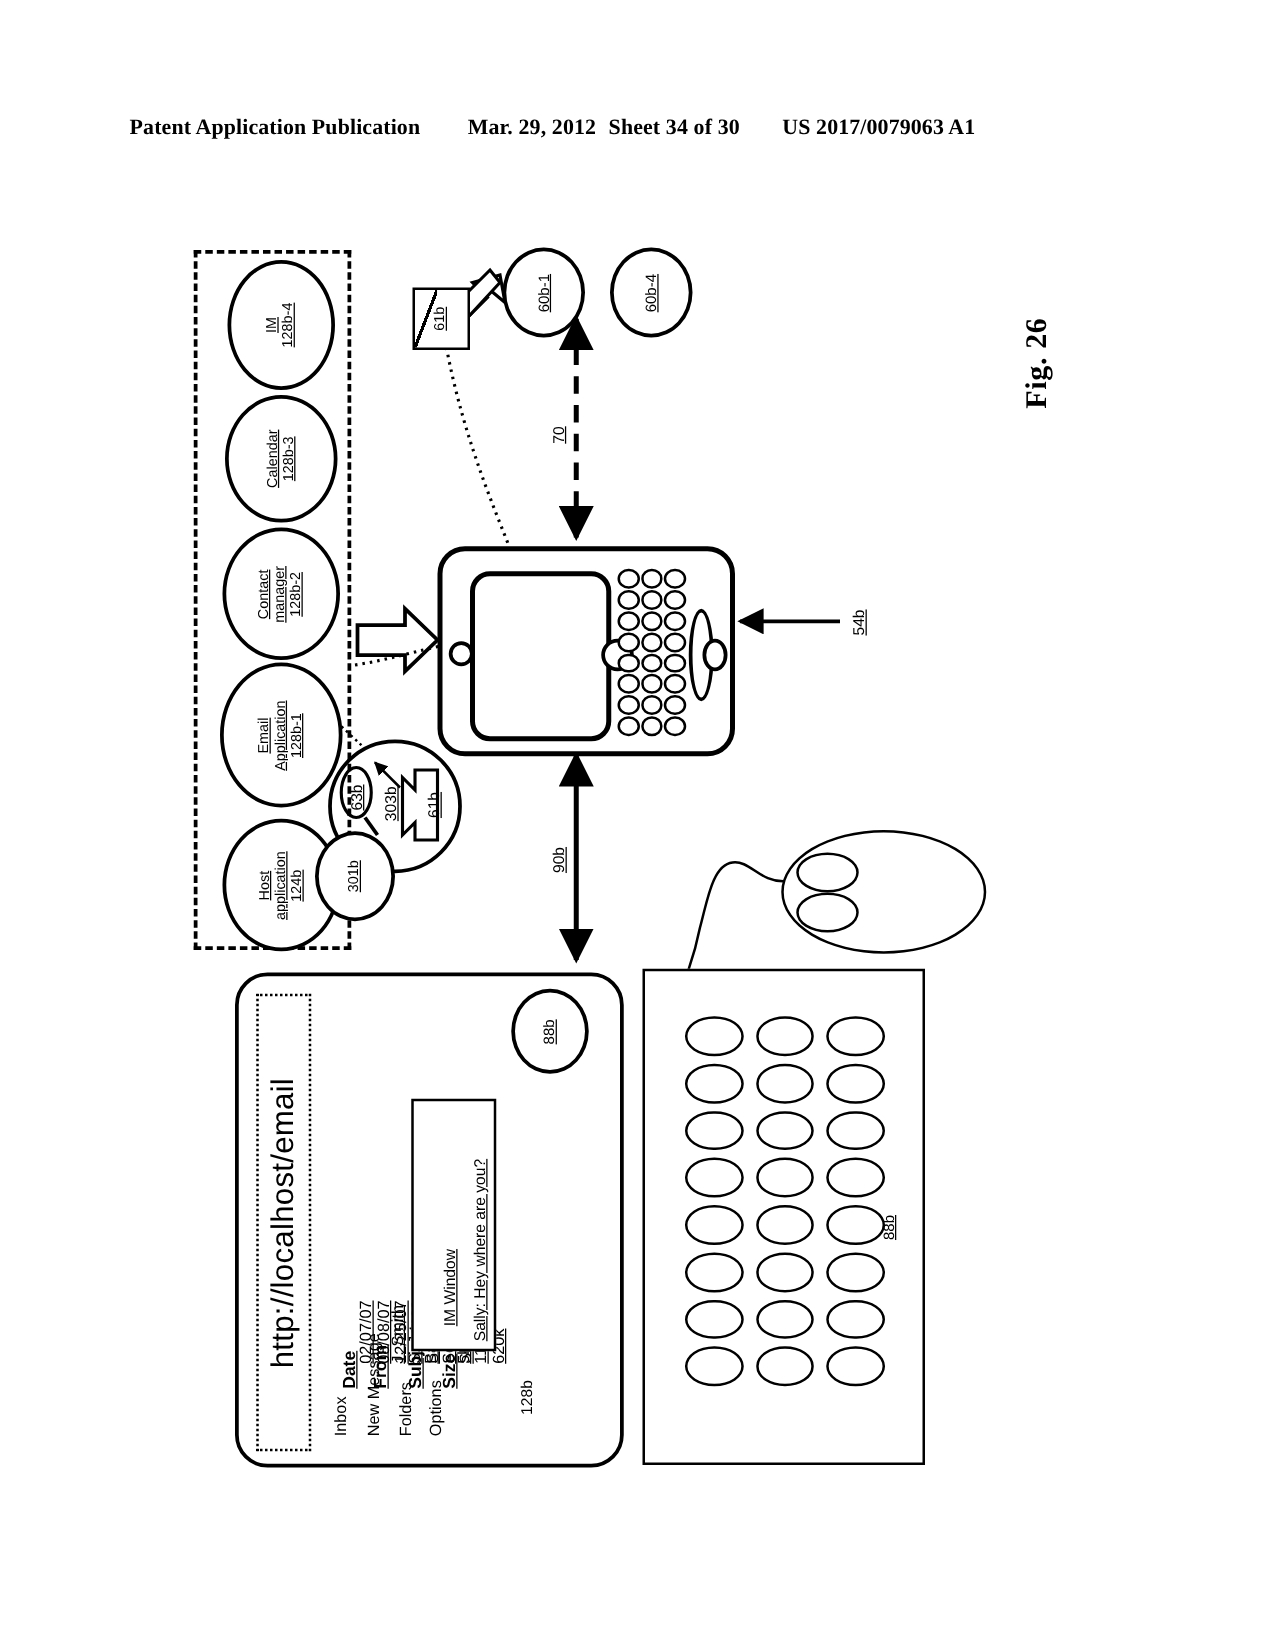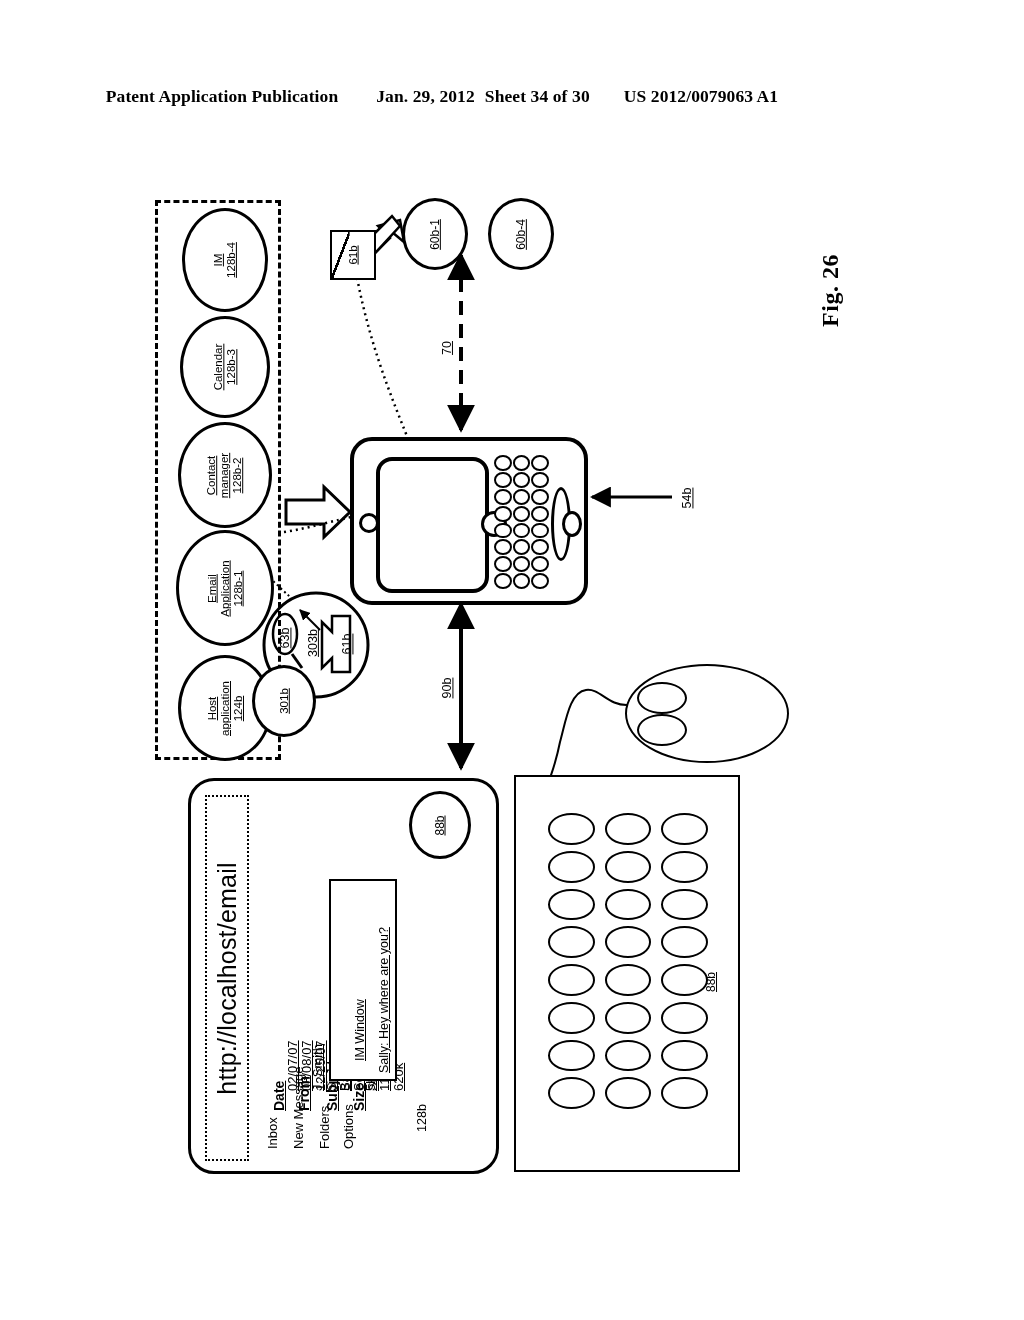--- a/index.html
+++ b/index.html
@@ -1,21 +1,21 @@
 <!DOCTYPE html>
 <html><head>
 <meta charset="utf-8">
 <style>
   html,body{margin:0;padding:0;background:#fff;}
   body{width:1024px;height:1320px;position:relative;
        font-family:"Liberation Serif", serif;color:#000;overflow:hidden;}
 
   
   #pub-header{position:absolute;left:0;top:86px;width:884px;height:26px;
-    display:flex;justify-content:center;align-items:flex-start;gap:0;}
+    display:flex;justify-content:center;align-items:flex-end;gap:0;}
   #pub-header span{font-family:"Liberation Serif",serif;font-weight:bold;
     font-size:17.5px;letter-spacing:.1px;white-space:nowrap;}
   .hdr-gap1{display:inline-block;width:38px;}
   .hdr-gap2{display:inline-block;width:34px;}
 
   
   .rot{transform:rotate(-90deg);transform-origin:center center;
        white-space:nowrap;font-family:"Liberation Sans",sans-serif;}
   .rotwrap{position:absolute;display:flex;align-items:center;justify-content:center;}
 
@@ -107,25 +107,25 @@
   .ref{position:absolute;display:flex;align-items:center;justify-content:center;}
   .ref .rot{font-size:12.5px;text-decoration:underline;}
   .ref.noline .rot{text-decoration:none;}
 </style>
 </head>
 <body>
 
 <div id="pub-header">
   <span>Patent Application Publication</span>
   <i class="hdr-gap1"></i>
-  <span>Jan. 29, 2012</span>
+  <span>Mar. 29, 2012</span>
   <span style="display:inline-block;width:10px"></span>
   <span>Sheet 34 of 30</span>
   <i class="hdr-gap2"></i>
-  <span>US 2012/0079063 A1</span>
+  <span>US 2017/0079063 A1</span>
 </div>
 
 <div id="fig-label" class="rotwrap">
   <div class="rot">Fig. 26</div>
 </div>
 
 <svg id="vec" viewBox="0 0 1024 1320">
   <defs>
     <marker id="ah" viewBox="0 0 10 10" refX="9" refY="5" markerWidth="7" markerHeight="7" orient="auto-start-reverse">
       <path d="M0,0 L10,5 L0,10 z" fill="#000"></path>

